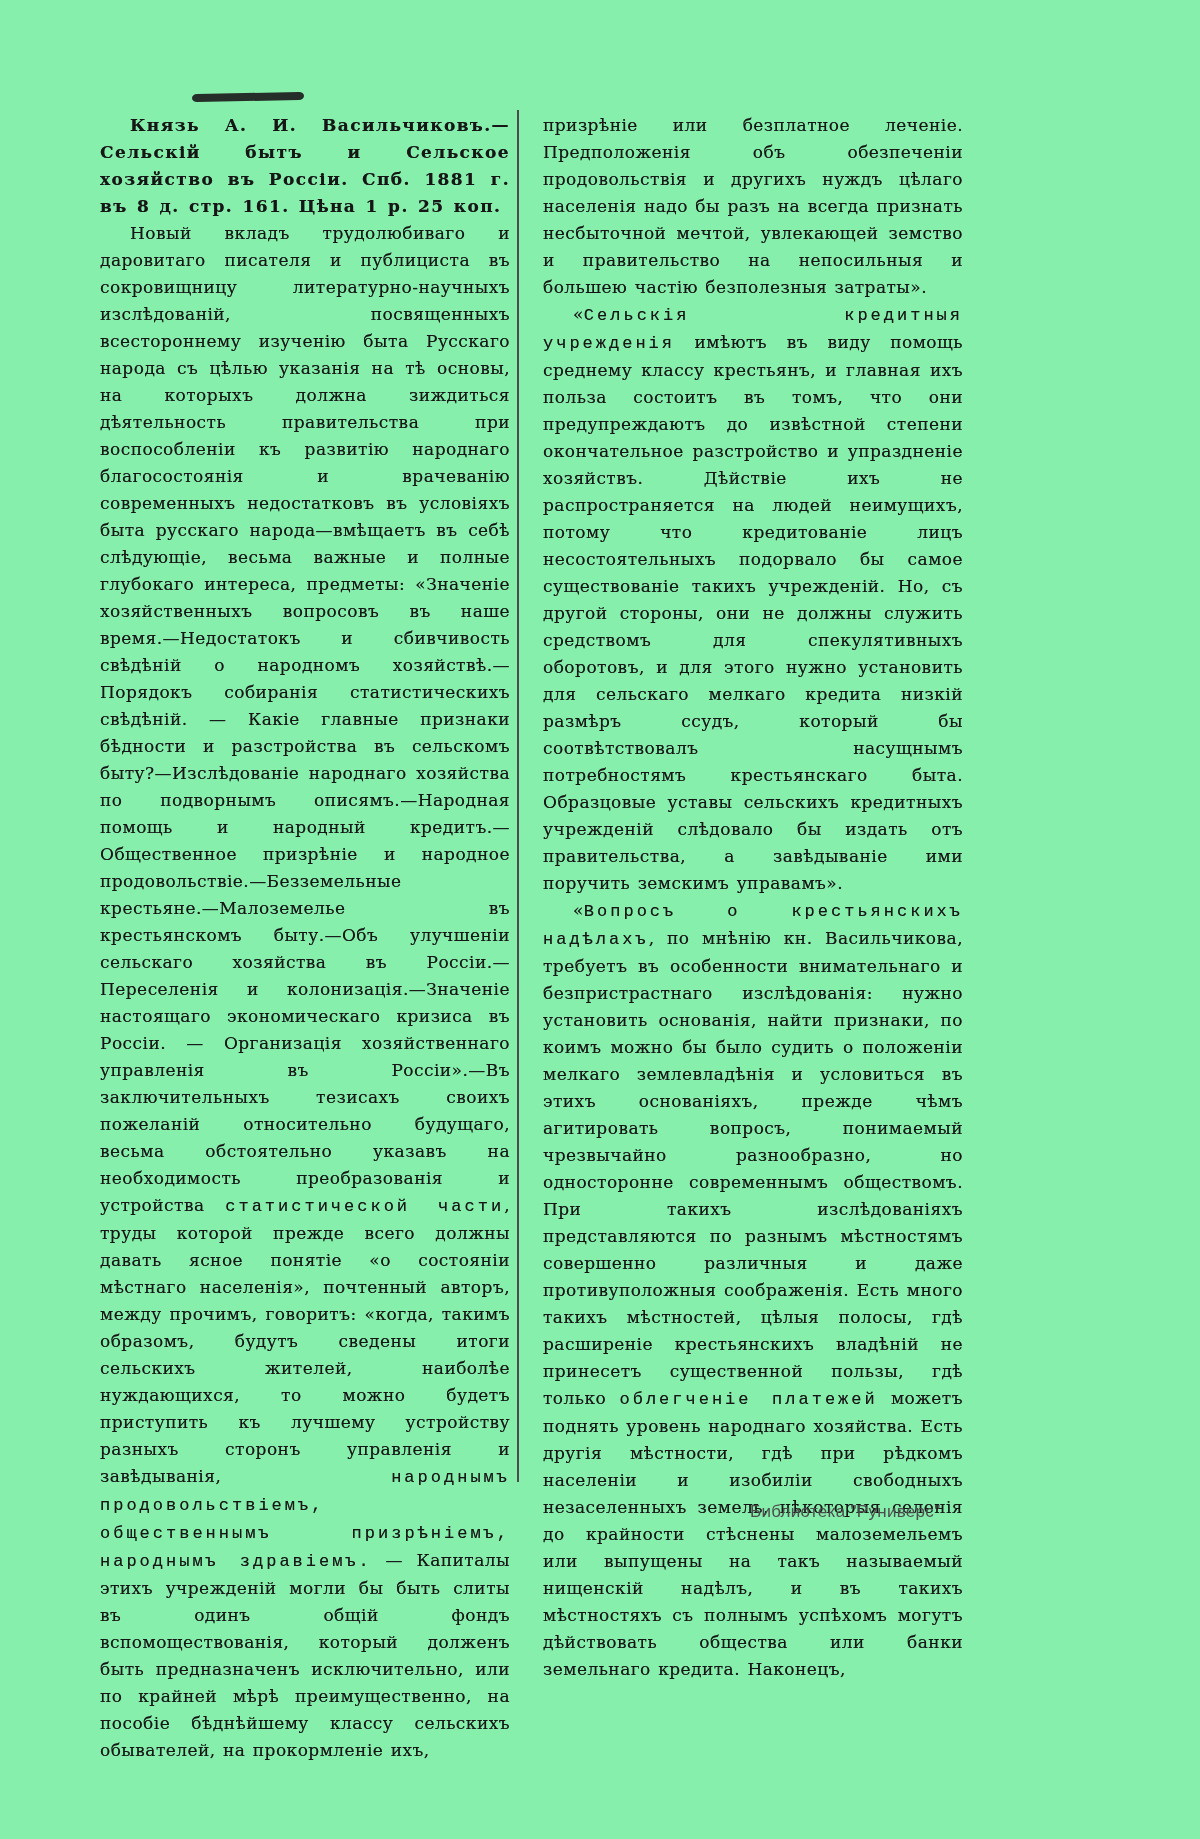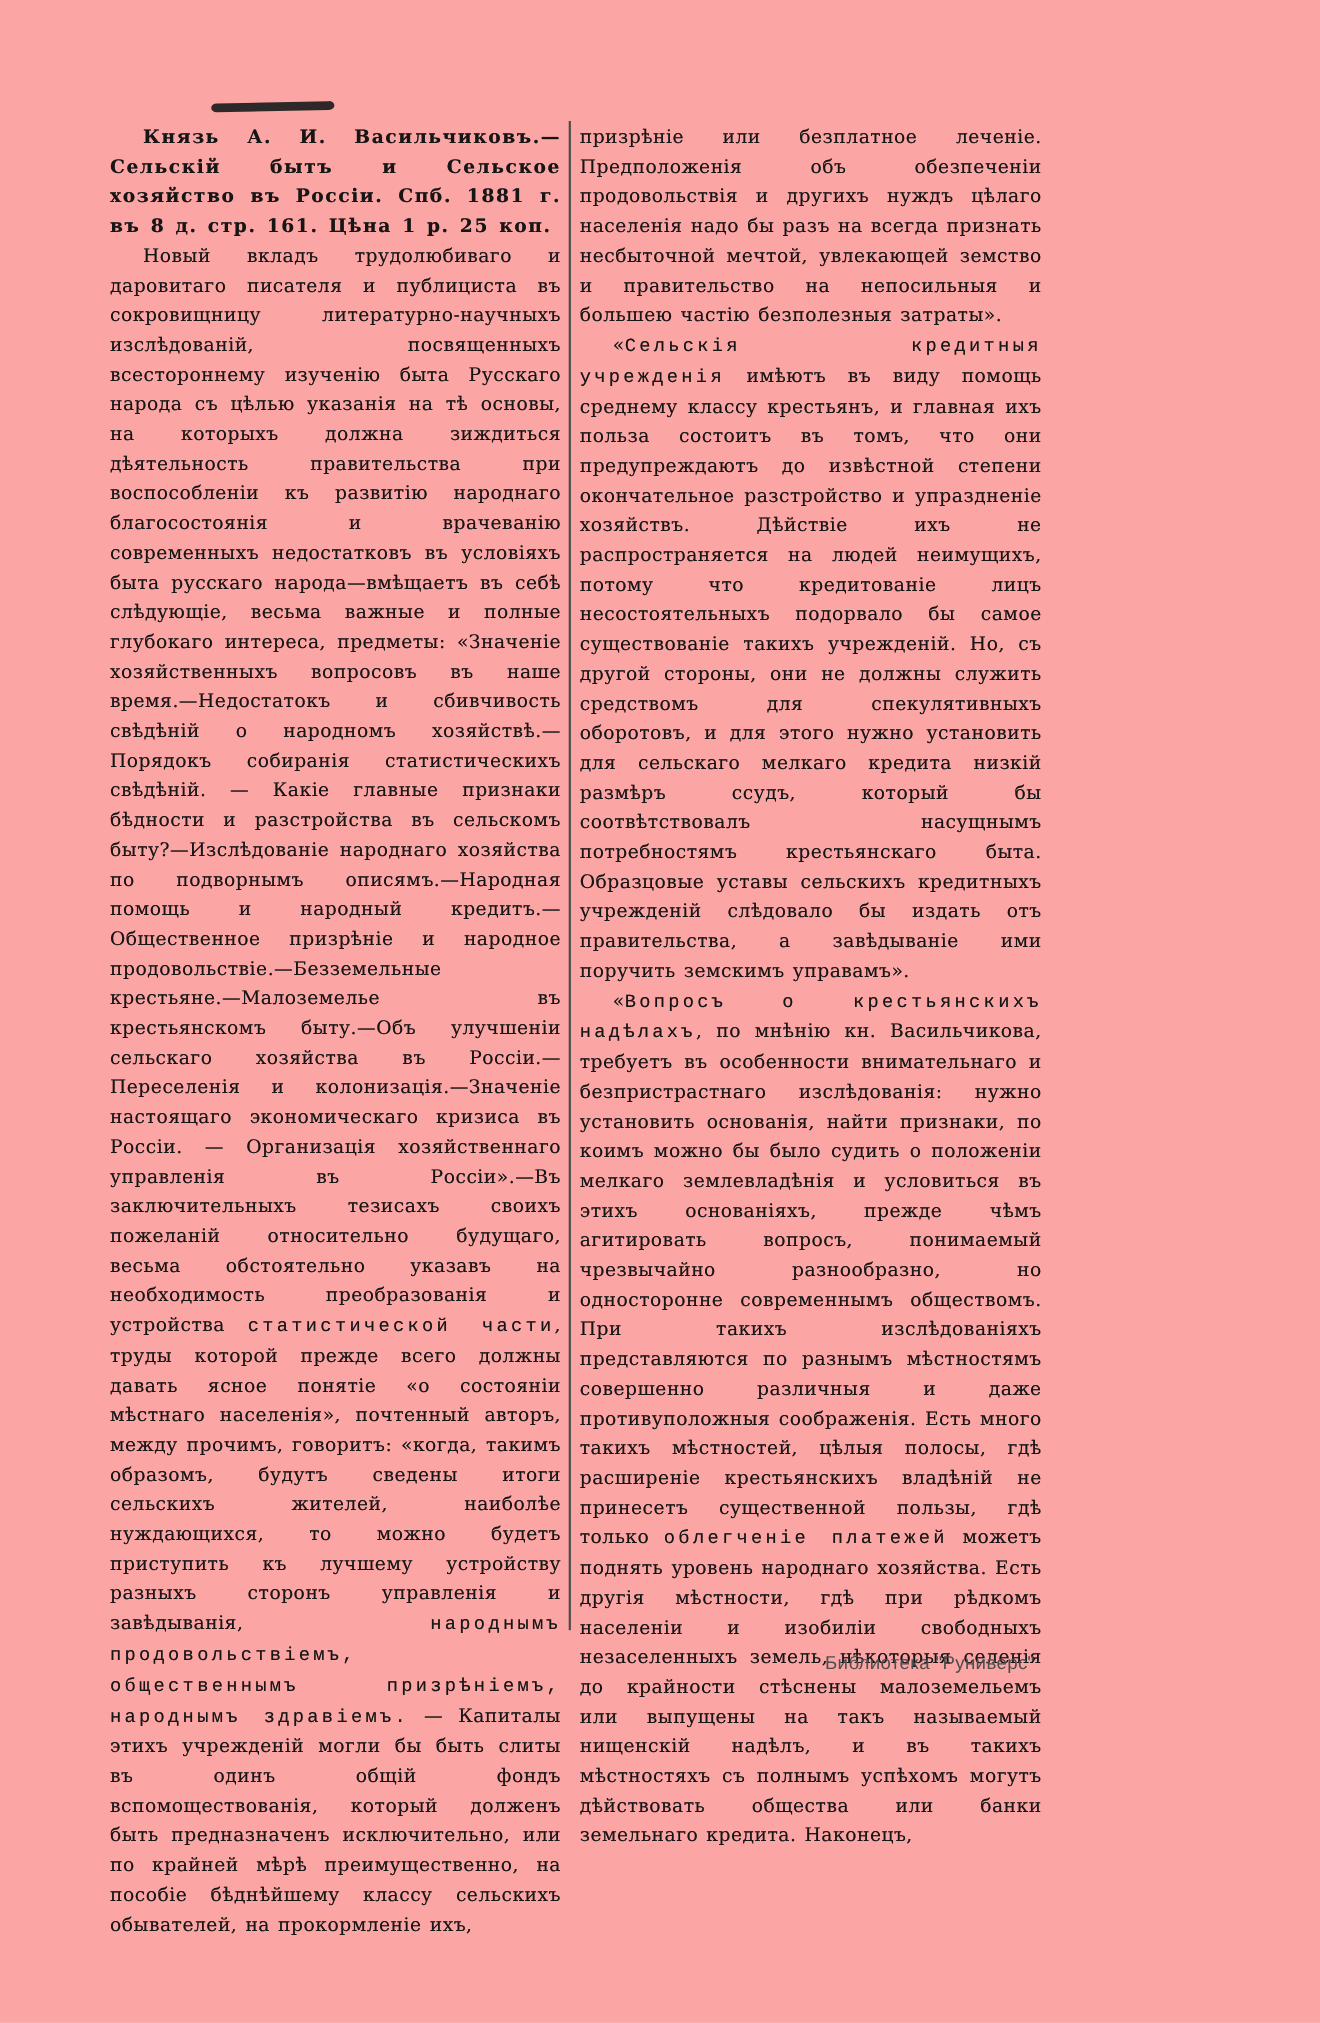--- a/index.html
+++ b/index.html
@@ -10,37 +10,37 @@
   body {
     width: 1200px;
     height: 1839px;
     position: relative;
     overflow: hidden;
     font-family: "DejaVu Serif", serif;
   }
   .scan-page {
     position: absolute;
     inset: 0;
-    background: #fca5a5;
+    background: #86efac;
     color: #181818;
     filter: blur(0.22px);
   }
   .column {
     position: absolute;
     top: 112px;
     text-align: justify;
     font-size: 17px;
     line-height: 27px;
     letter-spacing: 0.45px;
     word-spacing: 1.5px;
     color: #161616;
     text-shadow: 0 0 0.4px rgba(20,20,20,0.55);
   }
   .column-left  { left: 100px; width: 410px; }
-  .column-right { left: 527px; width: 420px; }
+  .column-right { left: 543px; width: 420px; }
   .divider {
     position: absolute;
     left: 517px;
     top: 110px;
     width: 1.5px;
     height: 1372px;
     background: #4c4c4c;
   }
   .heading {
     margin: 0;

